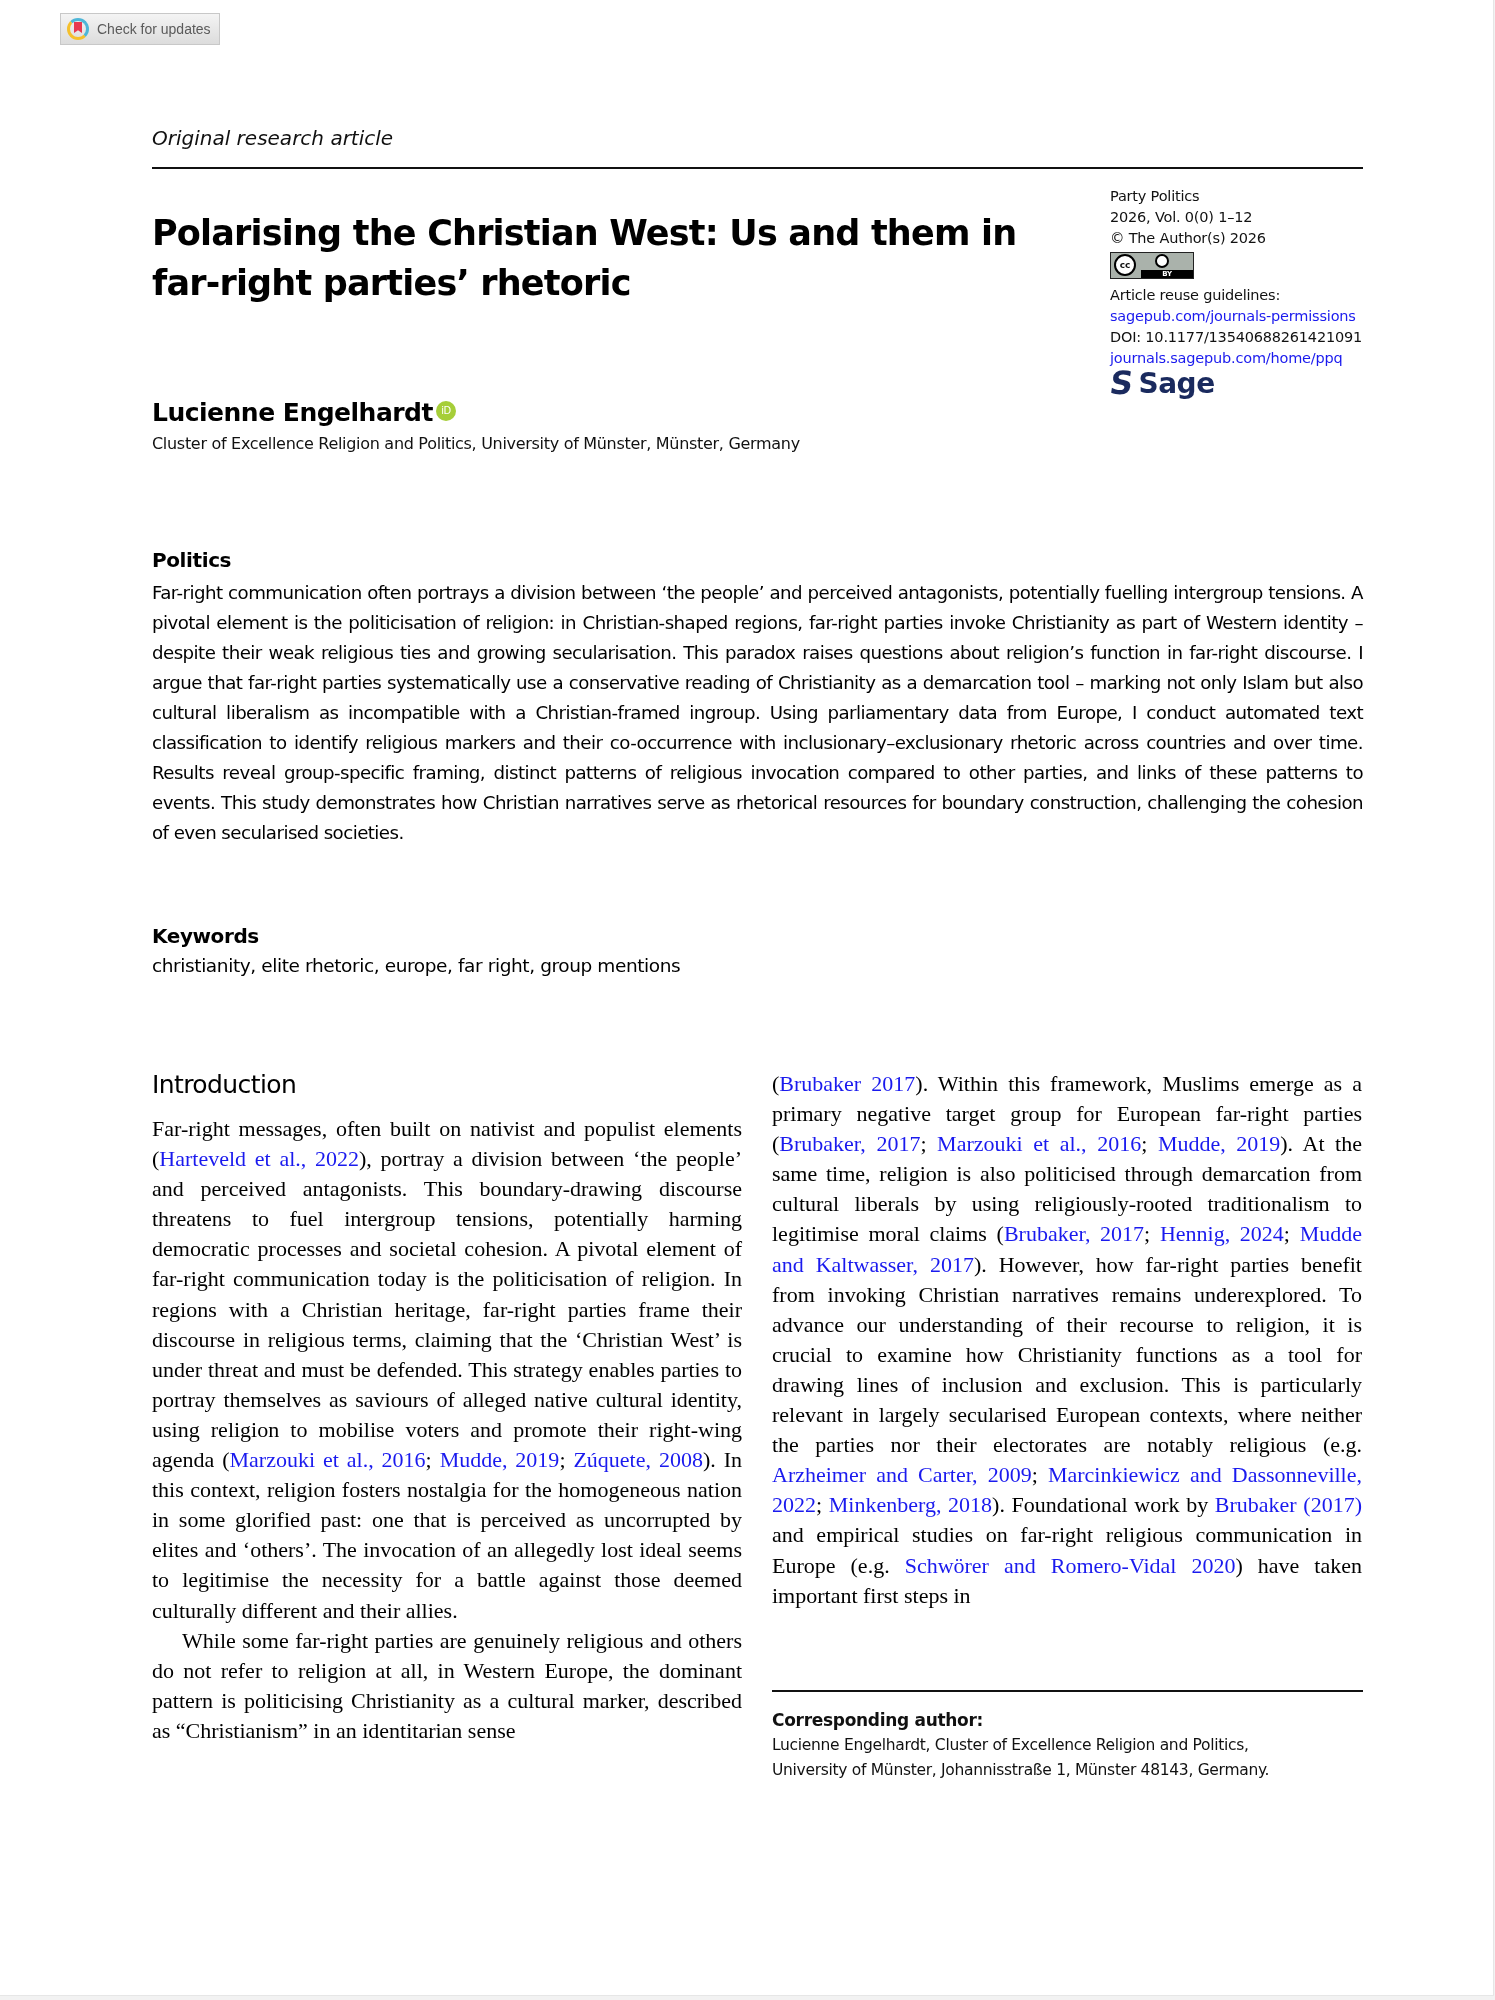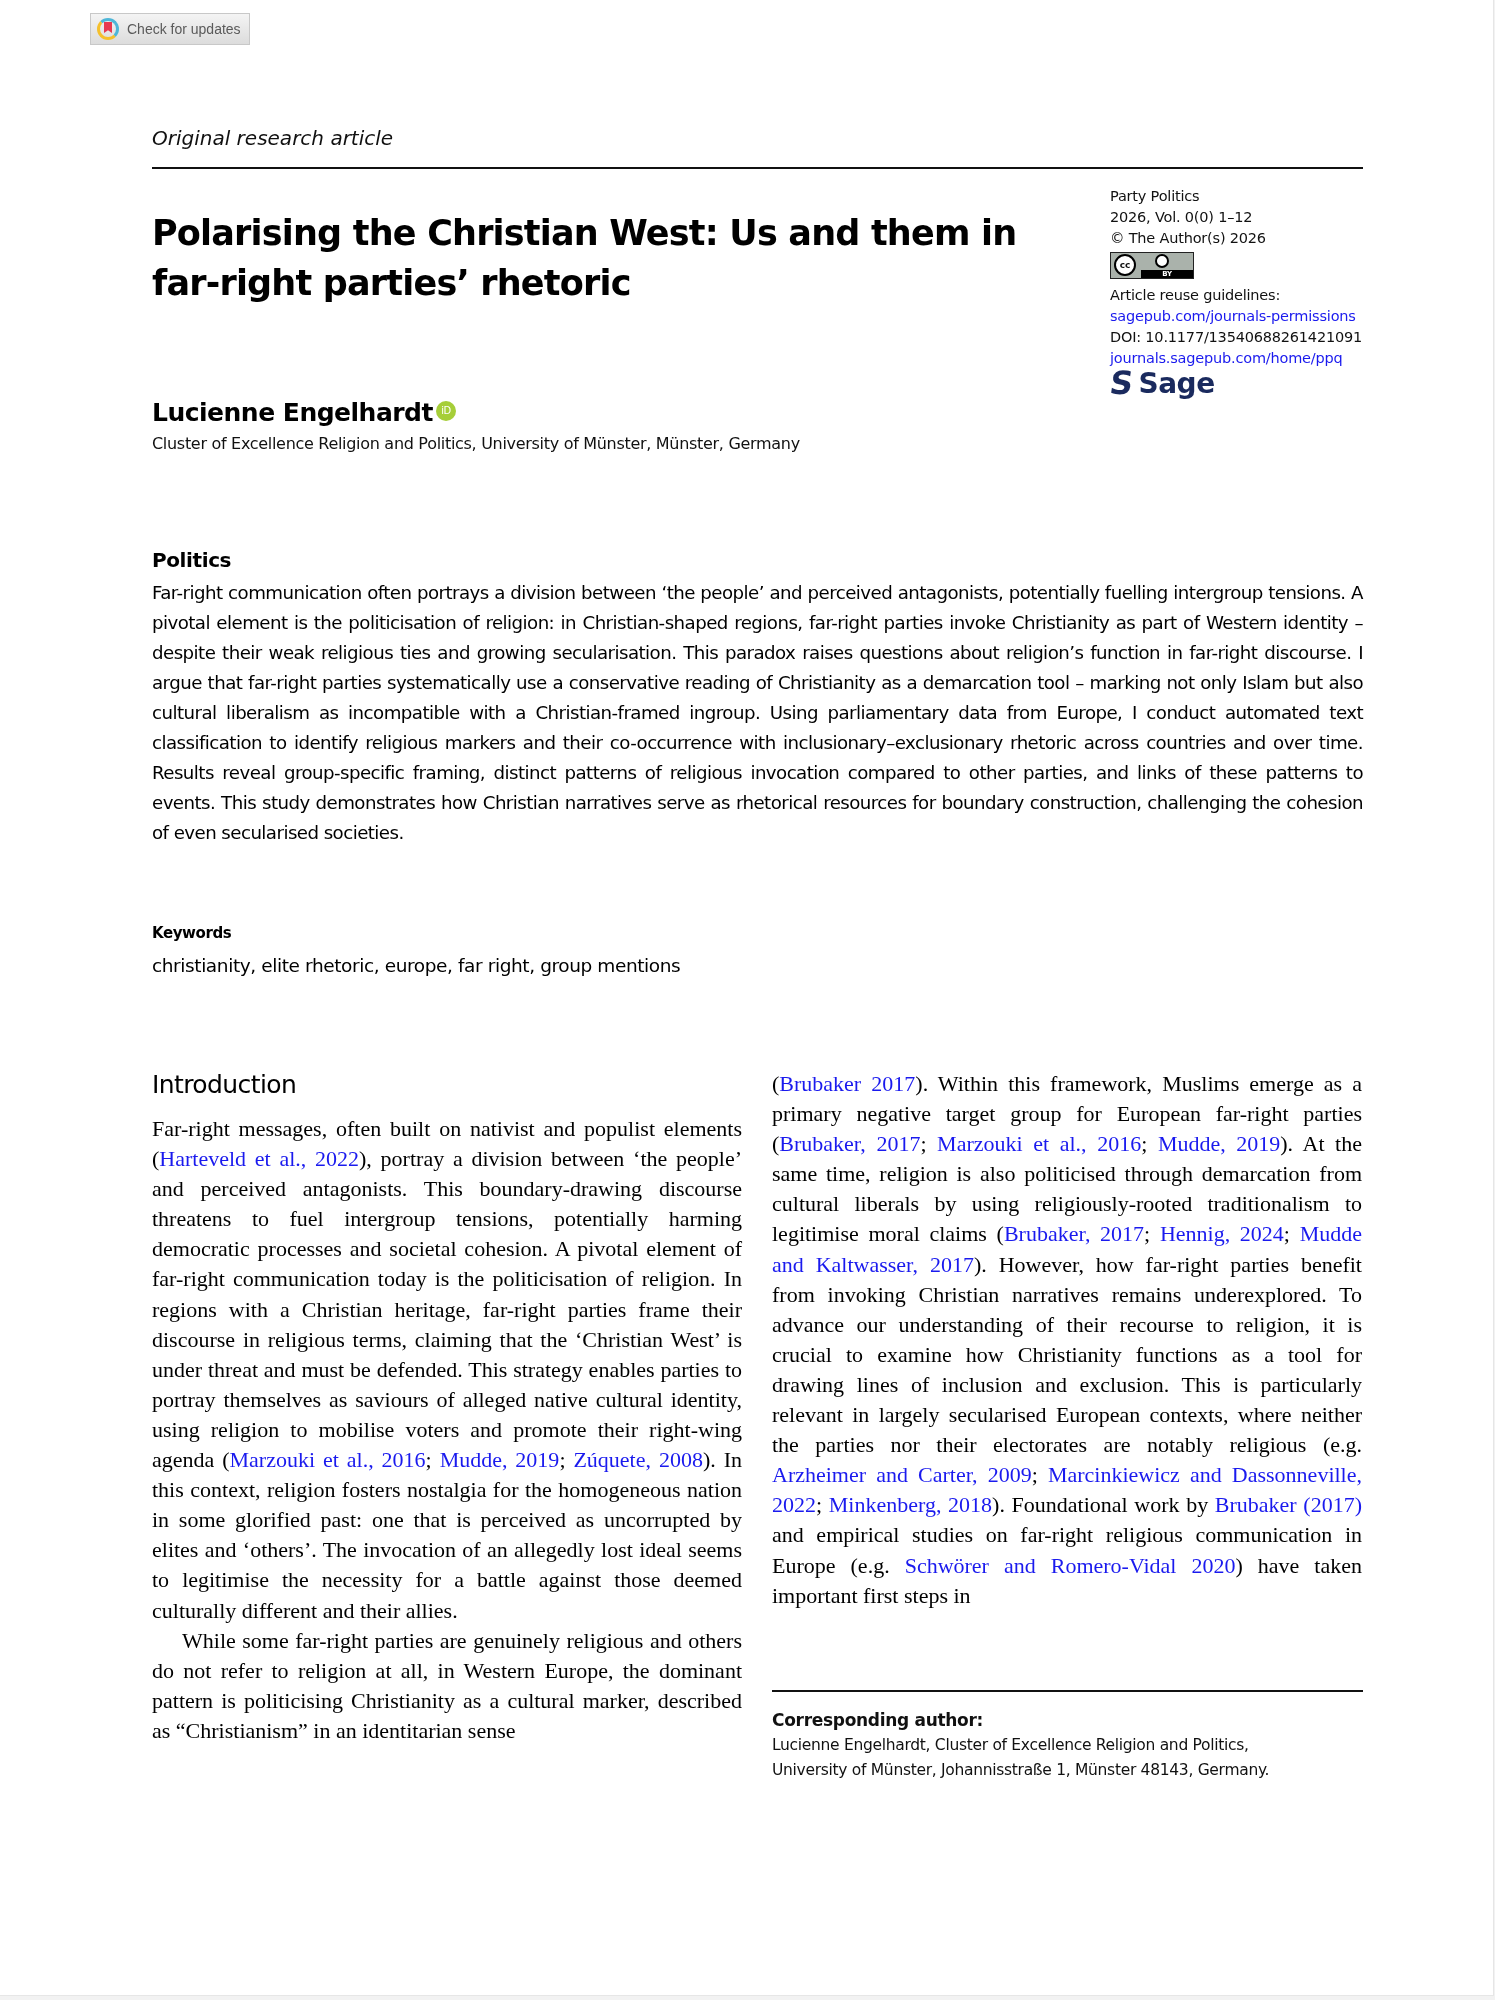--- a/index.html
+++ b/index.html
@@ -23,21 +23,20 @@
     .cfu {
       position: absolute; left: 60px; top: 13px;
       width: 160px; height: 32px;
       background: linear-gradient(#f4f4f4, #dcdcdc);
       border: 1px solid #c8c8c8;
       box-sizing: border-box;
       display: flex; align-items: center;
       font-family: "Liberation Sans", sans-serif;
       font-size: 14px; color: #5a5a5a;
       cursor: pointer;
-      margin-left: 30px;
     }
     .cfu .ico {
       width: 22px; height: 22px; margin: 0 8px 0 6px;
       border-radius: 50%;
       border: 3px solid #4db6d8;
       border-bottom-color: #f5c02c; border-left-color: #f5c02c;
       box-sizing: border-box; position: relative;
     }
     .cfu .ico::after {
       content: ""; position: absolute; left: 4px; top: 1px;
@@ -131,21 +130,21 @@
     }
     .abs-body {
       position: absolute; left: 152px; top: 578px; width: 1211px;
       font-family: "DejaVu Sans", sans-serif; font-size: 18.2px;
       line-height: 30px; color: #000; text-align: justify;
       letter-spacing: -0.55px;
     }
     .kw-head {
       position: absolute; left: 152px; top: 924px;
       font-family: "DejaVu Sans", sans-serif; font-weight: bold;
-      font-size: 15px; color: #000; letter-spacing: -0.4px;
+      font-size: 20px; color: #000; letter-spacing: -0.4px;
     }
     .kw-body {
       position: absolute; left: 152px; top: 955px;
       font-family: "DejaVu Sans", sans-serif; font-size: 18.5px;
       color: #000; letter-spacing: -0.4px;
     }
 
     .sec-head {
       position: absolute; left: 152px; top: 1070px;
       font-family: "DejaVu Sans", sans-serif; font-weight: normal;

